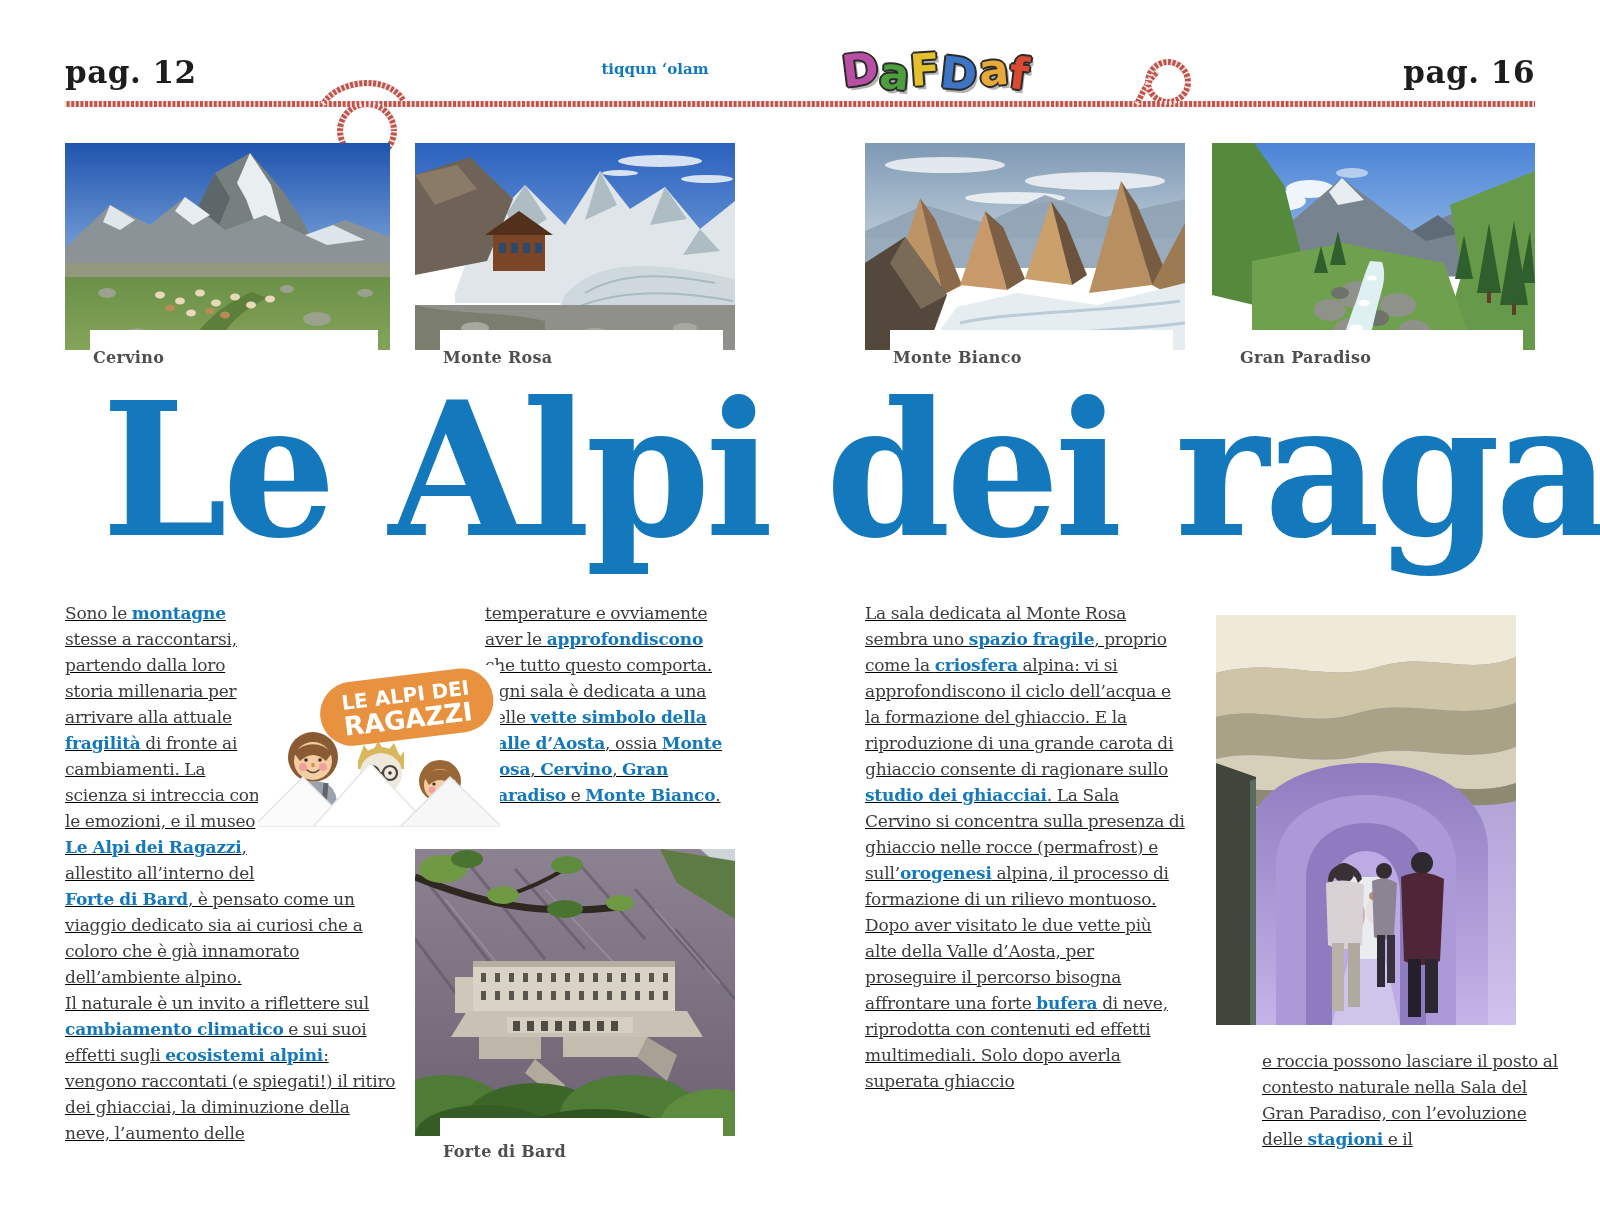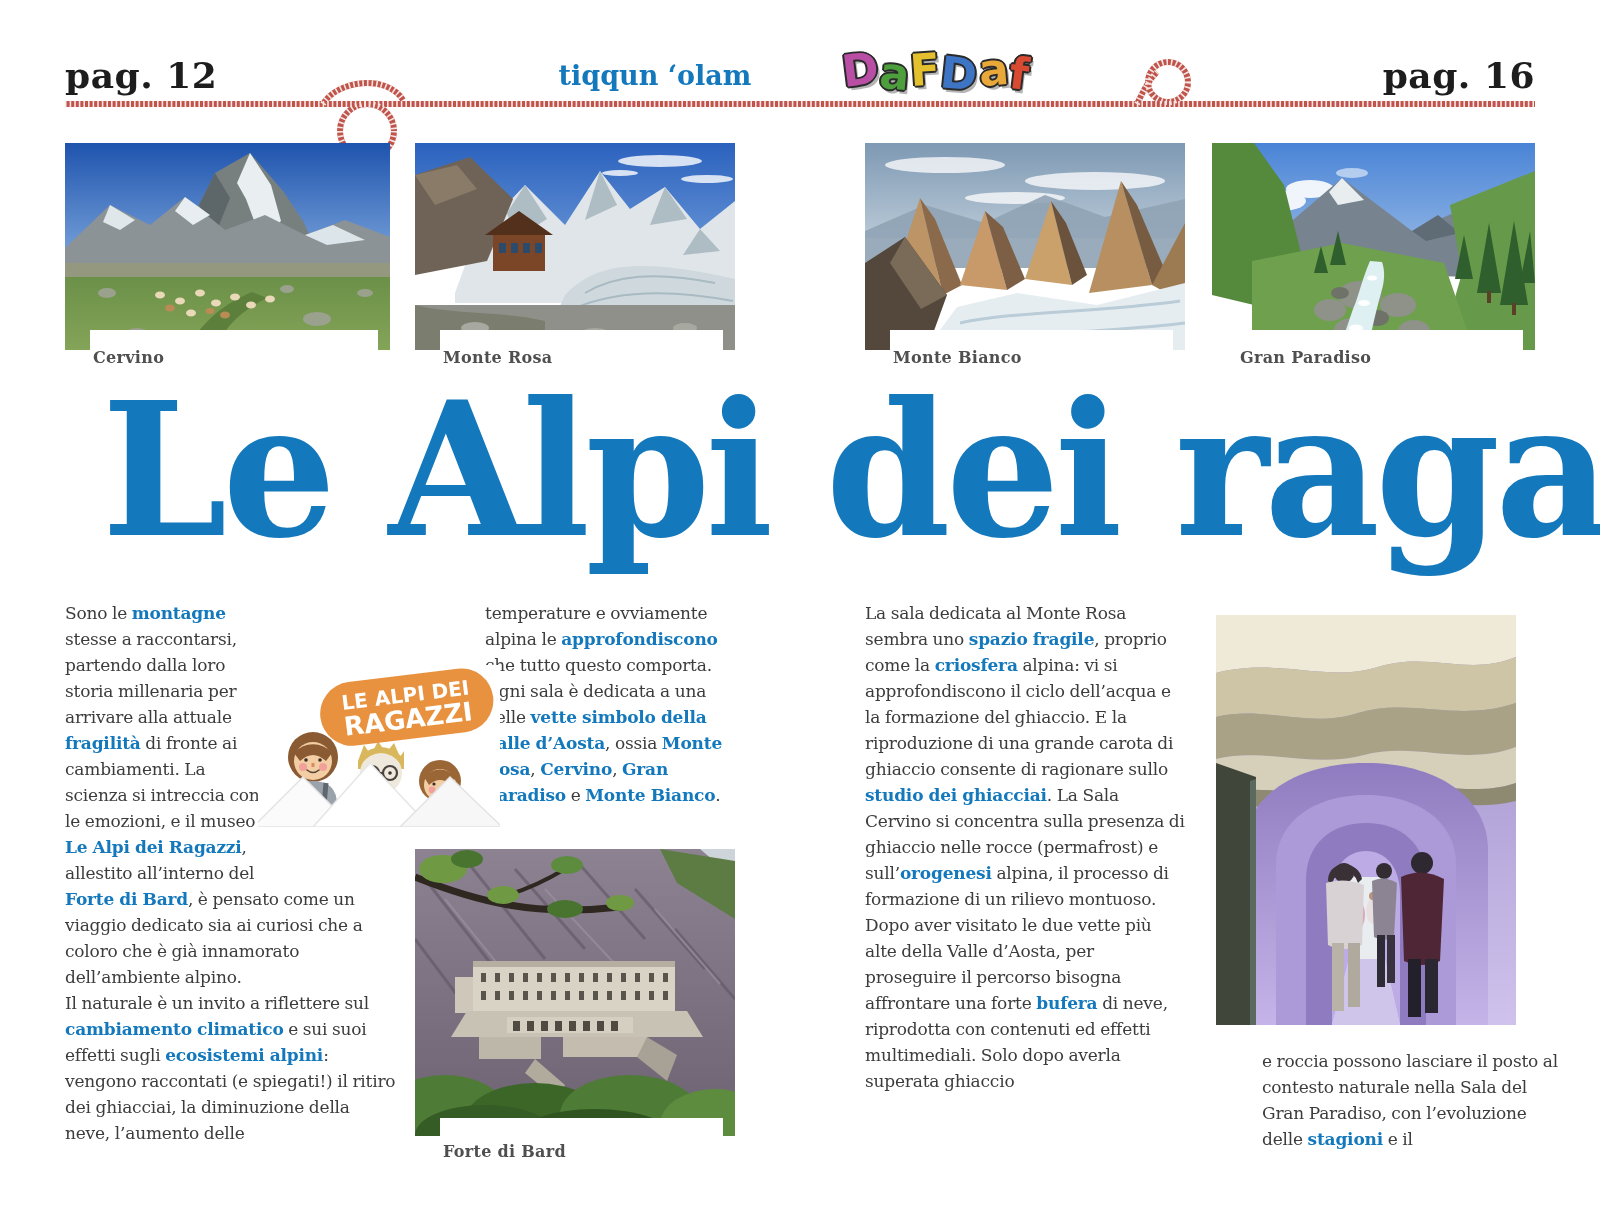--- a/index.html
+++ b/index.html
@@ -3,22 +3,22 @@
 <meta charset="utf-8">
 <style>
   html,body{margin:0;padding:0;}
   body{
     width:1600px;height:1215px;background:#ffffff;position:relative;
     font-family:"DejaVu Serif",serif;overflow:hidden;
     --accent:#1478bc;--rope:#c0544a;--body:#3c3c3c;
   }
   .abs{position:absolute;}
   
-  .pagenum{font-weight:700;font-size:36px;color:#1d1d1d;letter-spacing:0.5px;}
-  .section-label{font-weight:700;font-size:27px;color:var(--accent);text-align:center;}
+  .pagenum{font-weight:700;font-size:31px;color:#1d1d1d;letter-spacing:0.5px;}
+  .section-label{font-weight:700;font-size:15px;color:var(--accent);text-align:center;}
   .daf-logo{display:flex;gap:1px;font-family:"DejaVu Sans",sans-serif;font-weight:800;font-size:44px;line-height:1;}
   .daf-logo span{
     display:inline-block;
     text-shadow:-2px 0 #2a2a2a,2px 0 #2a2a2a,0 -2px #2a2a2a,0 2px #2a2a2a,-1px -1px #2a2a2a,1px 1px #2a2a2a,-1px 1px #2a2a2a,1px -1px #2a2a2a,3px 4px 0 rgba(40,40,40,.35);
   }
   
   .main-title{
     left:65px;top:372px;width:1470px;text-align:center;white-space:nowrap;
     font-weight:700;font-size:186px;line-height:1.05;color:var(--accent);
     margin:0;letter-spacing:-5px;
@@ -26,21 +26,21 @@
   .main-title>span{display:inline-block;transform:scaleX(0.96);transform-origin:center;}
   
   .photo{position:absolute;}
   .photo svg{display:block;}
   .cap{
     position:absolute;left:25px;right:12px;bottom:-18px;height:38px;background:#ffffff;
     display:flex;align-items:flex-end;
   }
   .cap span{font-size:16px;font-weight:700;color:#4f4f4f;letter-spacing:.3px;padding:0 0 1px 3px;}
   
-  .col{position:absolute;top:600px;}
+  .col{position:absolute;top:600px;text-decoration:underline;}
   #col1{left:65px;width:332px;}
   #col2{left:415px;width:322px;}
   #col3{left:865px;width:322px;}
   #col4{left:1216px;width:302px;top:1048px;margin-left:46px;}
   .rich p{margin:0;font-size:17px;line-height:26px;color:var(--body);letter-spacing:-0.2px;word-spacing:-0.5px;}
   .rich .hl{color:var(--accent);font-weight:700;}
   .sp-r{float:right;width:130px;height:212px;margin-top:52px;}
   .sp-l{float:left;width:70px;height:186px;margin-top:52px;}
   .inset-logo{left:258px;top:665px;width:242px;height:162px;background:#fff;}
 </style>
@@ -277,21 +277,21 @@
   <div class="sp-r"></div>
   <div>
       <p><span>Sono le </span><span class="hl">montagne</span><span> stesse a raccontarsi, partendo dalla loro storia millenaria per arrivare alla attuale </span><span class="hl">fragilità</span><span> di fronte ai cambiamenti. La scienza si intreccia con le emozioni, e il museo </span><span class="hl">Le Alpi dei Ragazzi</span><span>, allestito all’interno del </span><span class="hl">Forte di Bard</span><span>, è pensato come un viaggio dedicato sia ai curiosi che a coloro che è già innamorato dell’ambiente alpino.</span></p>
       <p><span>Il naturale è un invito a riflettere sul </span><span class="hl">cambiamento climatico</span><span> e sui suoi effetti sugli </span><span class="hl">ecosistemi alpini</span><span>: vengono raccontati (e spiegati!) il ritiro dei ghiacciai, la diminuzione della neve, l’aumento delle</span></p>
     </div>
 </div>
 
 <div id="col2" class="col rich">
   <div class="sp-l"></div>
   <div>
-      <p><span>temperature e ovviamente alpina le </span><span class="hl">approfondiscono</span><span> che tutto questo comporta.</span></p>
+      <p><span>temperature e ovviamente aver le </span><span class="hl">approfondiscono</span><span> che tutto questo comporta.</span></p>
       <p><span>Ogni sala è dedicata a una delle </span><span class="hl">vette simbolo della Valle d’Aosta</span><span>, ossia </span><span class="hl">Monte Rosa</span><span>, </span><span class="hl">Cervino</span><span>, </span><span class="hl">Gran Paradiso</span><span> e </span><span class="hl">Monte Bianco</span><span>.</span></p>
     </div>
 </div>
 
 <div id="col3" class="col rich">
   <div>
       <p><span>La sala dedicata al Monte Rosa sembra uno </span><span class="hl">spazio fragile</span><span>, proprio come la </span><span class="hl">criosfera</span><span> alpina: vi si approfondiscono il ciclo dell’acqua e la formazione del ghiaccio. E la riproduzione di una grande carota di ghiaccio consente di ragionare sullo </span><span class="hl">studio dei ghiacciai</span><span>. La Sala Cervino si concentra sulla presenza di ghiaccio nelle rocce (permafrost) e sull’</span><span class="hl">orogenesi</span><span> alpina, il processo di formazione di un rilievo montuoso.</span></p>
       <p><span>Dopo aver visitato le due vette più alte della Valle d’Aosta, per proseguire il percorso bisogna affrontare una forte </span><span class="hl">bufera</span><span> di neve, riprodotta con contenuti ed effetti multimediali. Solo dopo averla superata ghiaccio</span></p>
     </div>
 </div>

